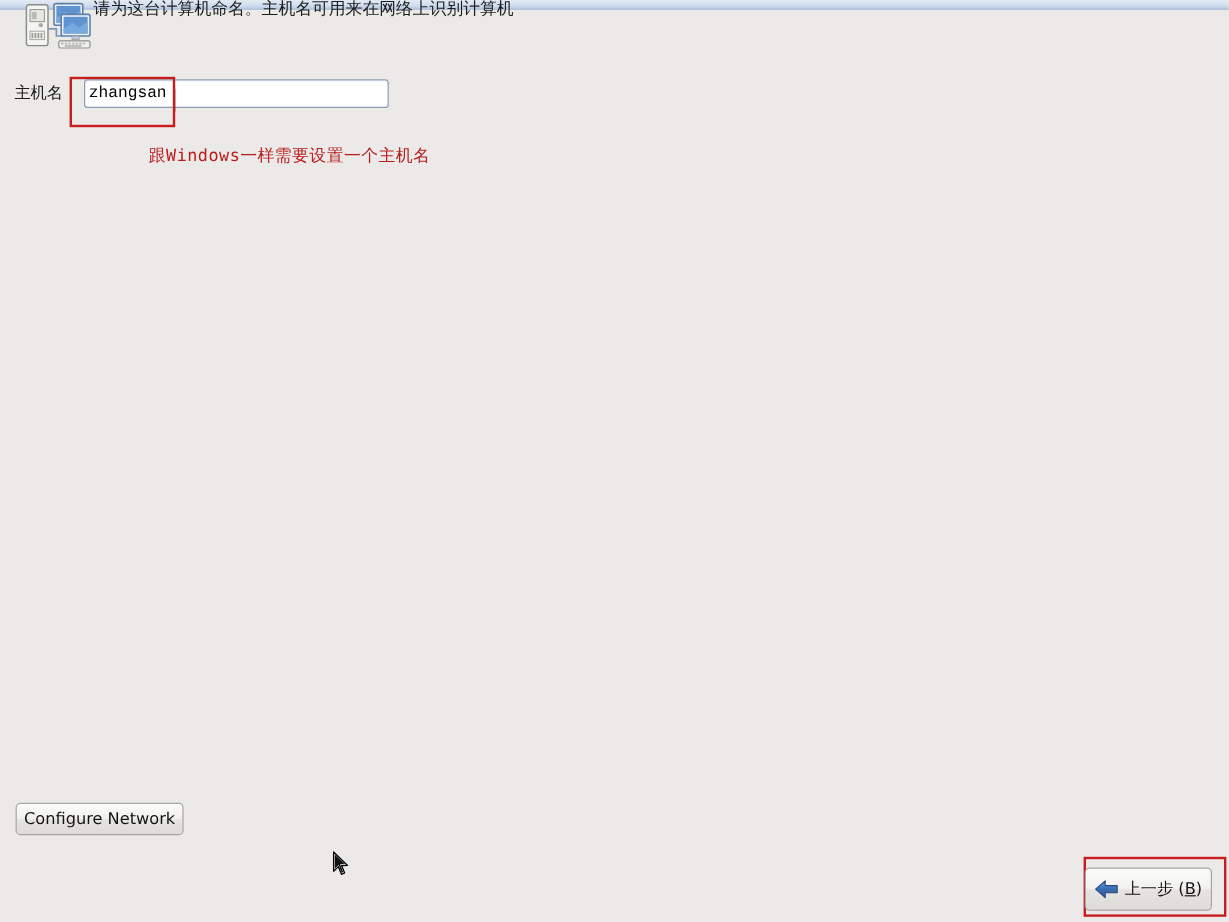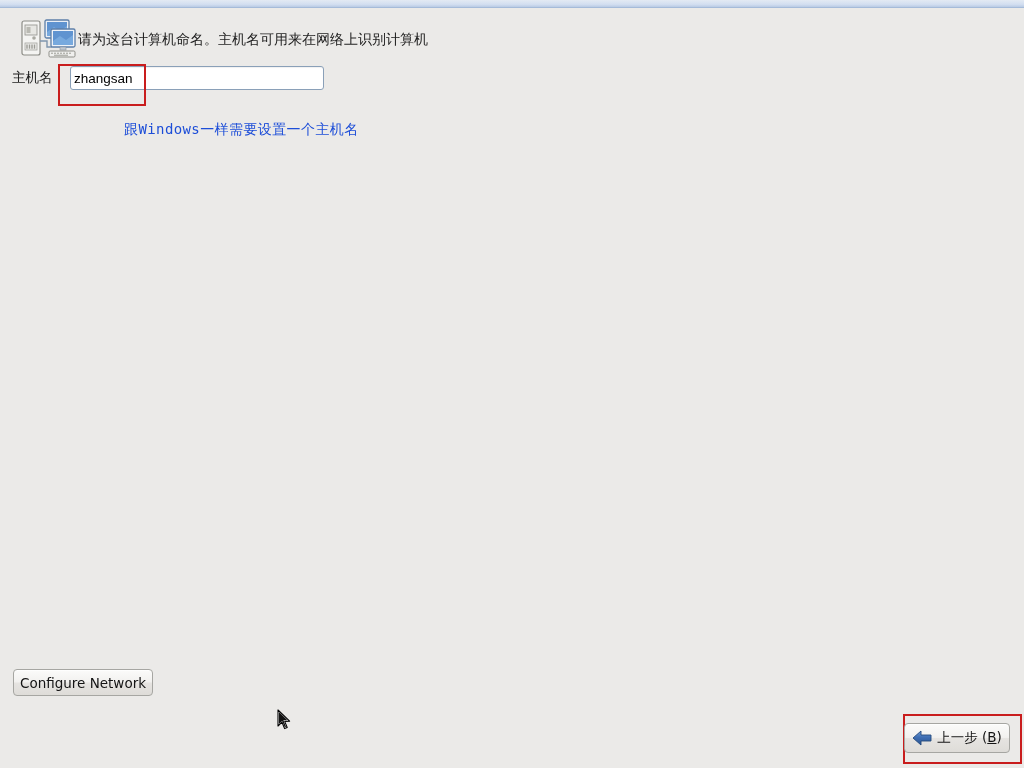--- a/index.html
+++ b/index.html
@@ -21,26 +21,25 @@
     position: absolute;
     top: 0; left: 0;
     width: 1024px;
     height: 8px;
     background: linear-gradient(to bottom, #e3eaf3 0%, #d2def0 55%, #b9cbe4 88%, #8fa9cd 100%);
   }
 
   
   #header-row {
     position: absolute;
-    top: 16px;
+    top: 0;
     left: 20px;
     width: 980px;
     height: 46px;
     display: flex;
-    align-items: center;
   }
   #header-icon {
     width: 56px;
     height: 44px;
     flex: 0 0 56px;
     position: relative;
   }
   #header-text {
     font-size: 14px;
     color: #1c1c1c;
@@ -64,21 +63,21 @@
     white-space: nowrap;
     margin-right: 4px;
   }
   #hostname-input {
     width: 254px;
     height: 24px;
     box-sizing: border-box;
     border: 1px solid #8aa0b8;
     border-radius: 3px;
     background: #ffffff;
-    font-family: Liberation Sans, sans-serif;
+    font-family: Liberation Mono, monospace;
     font-size: 13.5px;
     color: #000000;
     padding: 0 3px;
     outline: none;
     box-shadow: inset 0 1px 1px rgba(0,0,0,0.06);
   }
   #caret {
     position: absolute;
     left: 145px;
     top: 74px;
@@ -106,21 +105,21 @@
     width: 119px;
     height: 50px;
   }
 
   #annot-text-hostname {
     position: absolute;
     left: 124px;
     top: 121px;
     font-family: "DejaVu Sans Mono", "Liberation Mono", monospace;
     font-size: 14px;
-    color: #1d4ed8;
+    color: #b91c1c;
     letter-spacing: 0.4px;
     white-space: nowrap;
   }
 
   
   .gtk-button {
     box-sizing: border-box;
     border: 1px solid #a6a6a2;
     border-radius: 4px;
     background: linear-gradient(to bottom, #fbfbfa 0%, #f2f1ef 48%, #e6e4e1 52%, #dedcd8 100%);
@@ -148,21 +147,21 @@
 
   #nav-buttons {
     position: absolute;
     right: 14px;
     top: 723px;
     display: flex;
     gap: 18px;
   }
   .nav-button {
     width: 106px;
-    height: 30px;
+    height: 36px;
     font-size: 13.5px;
     gap: 5px;
   }
   .nav-label {
     white-space: nowrap;
   }
   .nav-label u {
     text-decoration: underline;
   }
 

